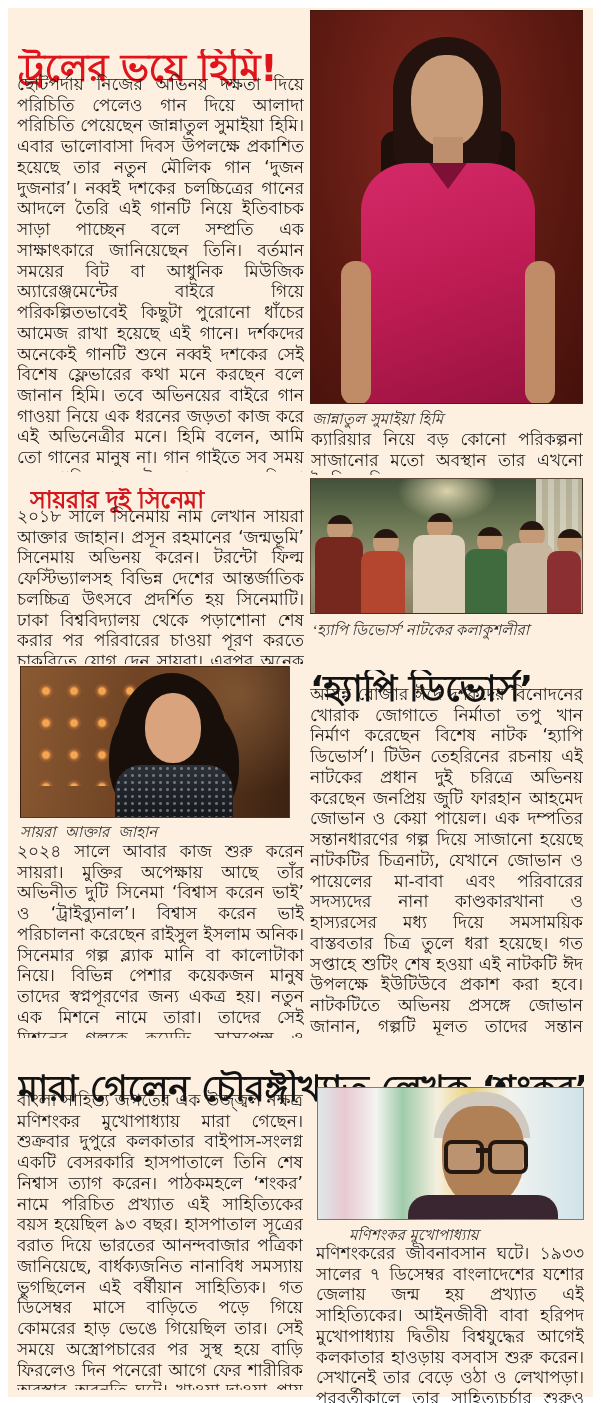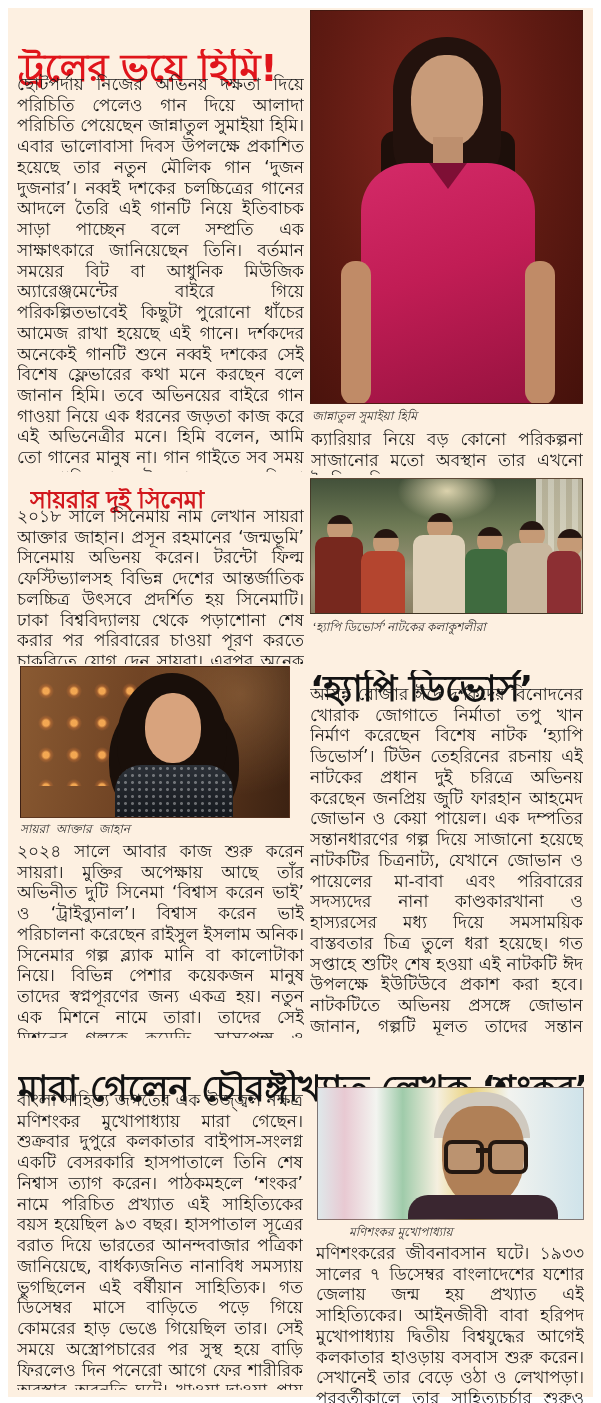--- a/index.html
+++ b/index.html
@@ -7,21 +7,21 @@
     width:601px;height:1403px;position:relative;background:#ffffff;
     font-family:"DejaVu Sans",sans-serif;overflow:hidden;
   }
   .sheet{position:absolute;left:8px;top:8px;width:585px;height:1389px;background:#fdf0e1;}
   
   .headline{position:absolute;font-weight:bold;color:#131313;line-height:1.05;letter-spacing:-0.5px;white-space:nowrap;overflow:hidden;}
   .hl-red{color:#e0151b;}
   .hl-red2{color:#d2171d;}
   .body-txt{position:absolute;text-align:justify;font-size:17px;line-height:1.22;color:#1a1a1a;overflow:hidden;}
   .body-txt p{margin:0;}
-  .caption{position:absolute;font-style:italic;font-size:12px;color:#2e2e2e;white-space:nowrap;overflow:hidden;}
+  .caption{position:absolute;font-style:italic;font-size:15px;color:#2e2e2e;white-space:nowrap;overflow:hidden;}
   
   .photo{position:absolute;overflow:hidden;border:1px solid rgba(60,30,20,.55);box-sizing:border-box;}
   .photo *{position:absolute;}
   
   .himi-photo{background:radial-gradient(ellipse at 45% 30%,#80281e 0%,#5e1a12 55%,#45110b 100%);}
   .himi-hair{left:82px;top:26px;width:108px;height:150px;background:#23120d;border-radius:54px 54px 40px 40px;}
   .himi-strand-l{left:70px;top:120px;width:28px;height:150px;background:#1d0f0a;border-radius:14px;}
   .himi-strand-r{left:176px;top:120px;width:28px;height:150px;background:#1d0f0a;border-radius:14px;}
   .himi-face{left:100px;top:44px;width:72px;height:92px;background:#c89b79;border-radius:46%;}
   .himi-neck{left:122px;top:126px;width:30px;height:30px;background:#bd8f6e;}

